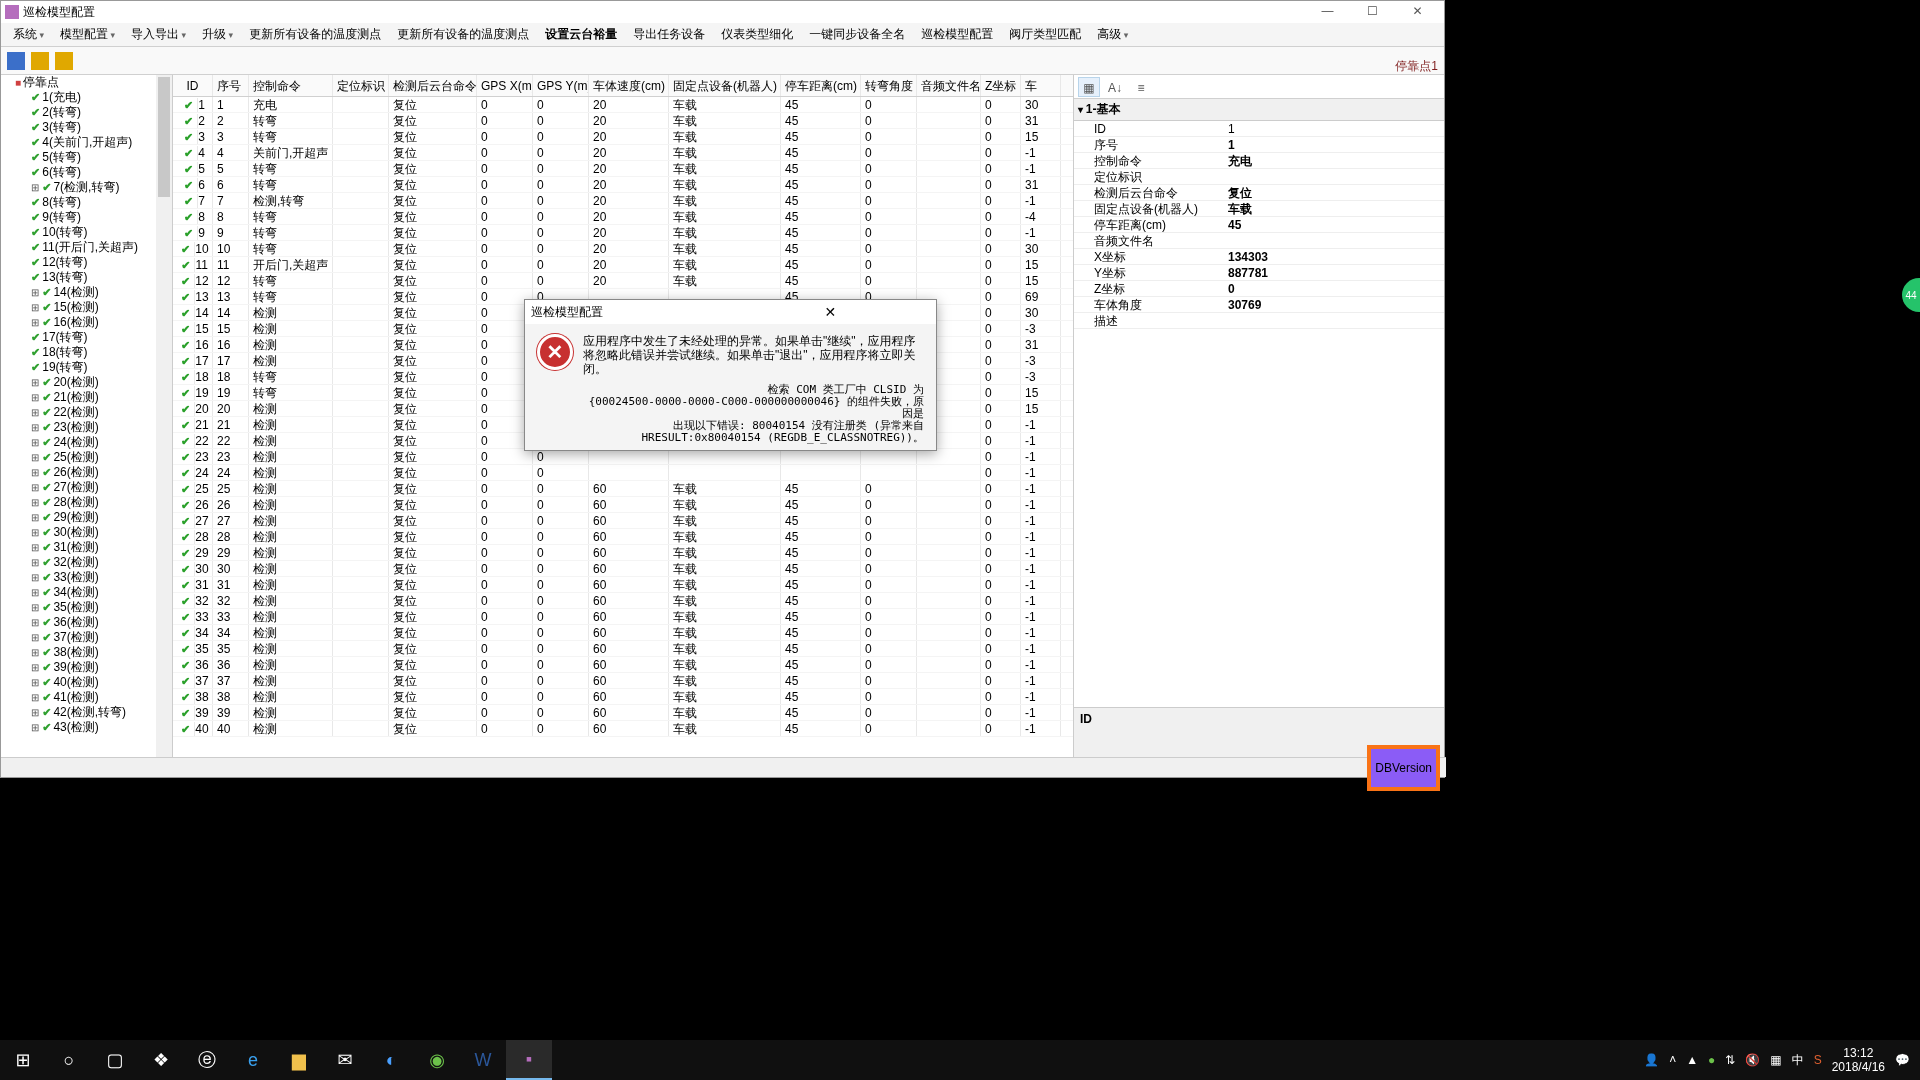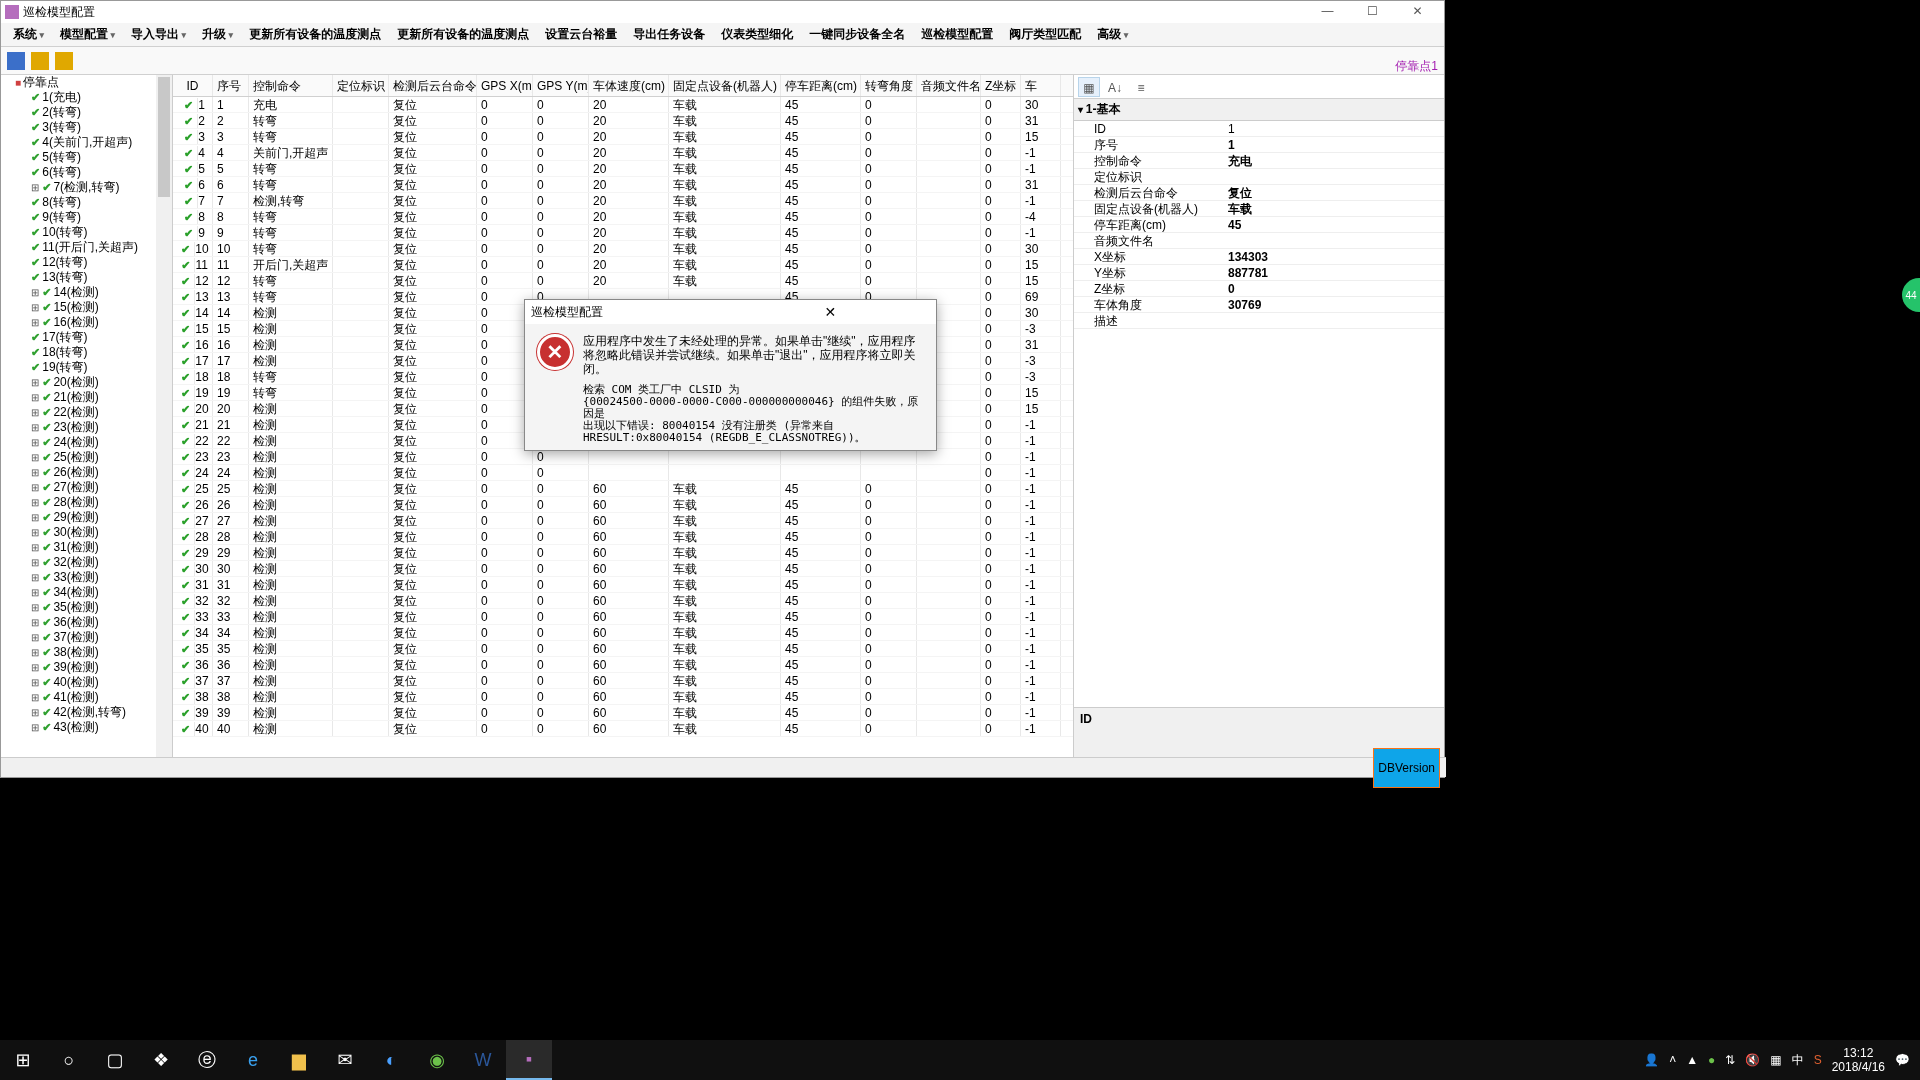--- a/index.html
+++ b/index.html
@@ -4,28 +4,28 @@
 <style>
   *{box-sizing:border-box;margin:0;padding:0;font-family:"Microsoft YaHei","SimSun",sans-serif;font-size:12px;}
   html,body{width:1920px;height:1080px;overflow:hidden;background:#000;}
   .app-window{position:absolute;left:0;top:0;width:1445px;height:778px;background:#fff;border:1px solid #999;}
   .titlebar{height:22px;background:#fff;display:flex;align-items:center;padding:0 4px;}
   .titlebar .icon{width:14px;height:14px;display:inline-block;background:#b56dbd;margin-right:4px;}
   .titlebar .title{flex:1;}
   .winbtns{display:flex;}
   .winbtns span{width:45px;height:22px;text-align:center;line-height:20px;color:#555;}
   .menubar{height:24px;background:#f5f5f5;border-bottom:1px solid #d0d0d0;display:flex;align-items:center;padding:0 6px;gap:4px;}
-  .menubar span{padding:0 6px;cursor:default;font-weight:bold;}
+  .menubar span{padding:0 6px;cursor:default;}
   .menubar span.dd::after{content:" ▾";font-size:9px;color:#666;}
   .toolbar{height:28px;background:#f9f9f9;border-bottom:1px solid #d0d0d0;display:flex;align-items:center;padding:0 6px;gap:6px;}
   .toolbar .tbtn{width:18px;height:18px;display:inline-block;}
   .tb-save{background:#3b6fc9;}
   .tb-db1{background:#e0a800;}
   .tb-db2{background:#e0a800;}
-  .toolbar .right{margin-left:auto;color:#a21caf;margin-top:12px;}
+  .toolbar .right{margin-left:auto;color:#7f1d1d;margin-top:12px;}
   .content{position:absolute;left:0;top:74px;right:0;bottom:0;display:flex;}
   
   .tree{width:172px;border-right:1px solid #ccc;position:relative;overflow:hidden;}
   .tree ul{list-style:none;padding-left:18px;}
   .tree li{white-space:nowrap;line-height:15px;height:15px;font-size:12px;}
   .tree .root{padding-left:12px;}
   .tree .ck::before{content:"✔";color:#30a030;font-weight:bold;margin-right:2px;font-size:11px;}
   .tree .exp::before{content:"⊞ ";font-size:10px;color:#555;}
   .tree .rooticon::before{content:"■";color:#d04040;margin:0 2px;font-size:10px;}
   .tree-scroll{position:absolute;right:0;top:0;bottom:20px;width:16px;background:#f0f0f0;}
@@ -69,28 +69,28 @@
   .props-help{margin-top:auto;border-top:1px solid #ccc;height:70px;padding:4px 6px;background:#f0f0f0;}
   .props-help b{font-weight:bold;}
   
   .overlay-dialog{position:absolute;left:523px;top:298px;width:413px;background:#f4f4f4;border:1px solid #888;box-shadow:0 3px 12px rgba(0,0,0,.35);}
   .dlg-title{height:24px;display:flex;align-items:center;padding:0 6px;background:#fff;}
   .dlg-title span{flex:1;}
   .dlg-close{width:28px;text-align:center;font-size:14px;cursor:default;}
   .dlg-body{display:flex;padding:10px 12px 6px 12px;gap:10px;}
   .dlg-erricon{width:36px;height:36px;flex-shrink:0;border-radius:50%;background:#c73030;display:flex;align-items:center;justify-content:center;color:#fff;font-weight:bold;font-size:20px;border:3px solid #fff;box-shadow:0 0 0 1px #c73030;}
   .dlg-text{flex:1;font-size:12px;line-height:14px;}
-  .dlg-text .mono{font-family:Consolas,monospace;font-size:11px;line-height:12px;margin-top:8px;white-space:pre-wrap;}
+  .dlg-text .mono{font-family:Consolas,monospace;font-size:11px;line-height:12px;margin-top:8px;white-space:pre-wrap;text-align:right;}
   .dlg-btns{display:flex;gap:10px;padding:6px 12px 12px 12px;}
   .dlg-btns button{height:24px;padding:0 10px;background:#fdfdfd;border:1px solid #9c9c9c;font-size:12px;}
   .dlg-btns .details{border:2px solid #1a6fd6;}
   .dlg-btns .spacer{flex:1;}
   
   .status-strip{position:absolute;left:0;top:756px;height:20px;width:1445px;background:#f0f0f0;border-top:1px solid #ccc;text-align:right;padding:0 6px;line-height:20px;}
-  .status-strip span{border:1px solid #f97316;padding:12px 4px;background:#0ea5e9;}
+  .status-strip span{border:4px solid #f97316;padding:12px 4px;background:#8b5cf6;}
   
   .taskbar{position:absolute;left:0;bottom:0;right:0;height:40px;background:#101010;display:flex;align-items:center;color:#fff;}
   .taskbar .tleft{display:flex;align-items:center;height:100%;}
   .taskbar .tleft span{width:46px;height:100%;display:flex;align-items:center;justify-content:center;font-size:18px;color:#fff;}
   .taskbar .tright{margin-left:auto;display:flex;align-items:center;height:100%;gap:10px;padding-right:10px;font-size:12px;}
   .taskbar .clock{text-align:center;line-height:14px;font-size:12px;}
   
   .floating-tab{position:absolute;right:0;top:278px;width:18px;height:34px;background:#25c36a;border-top-left-radius:17px;border-bottom-left-radius:17px;color:#fff;font-size:10px;display:flex;align-items:center;justify-content:center;}
 </style>
 </head>

